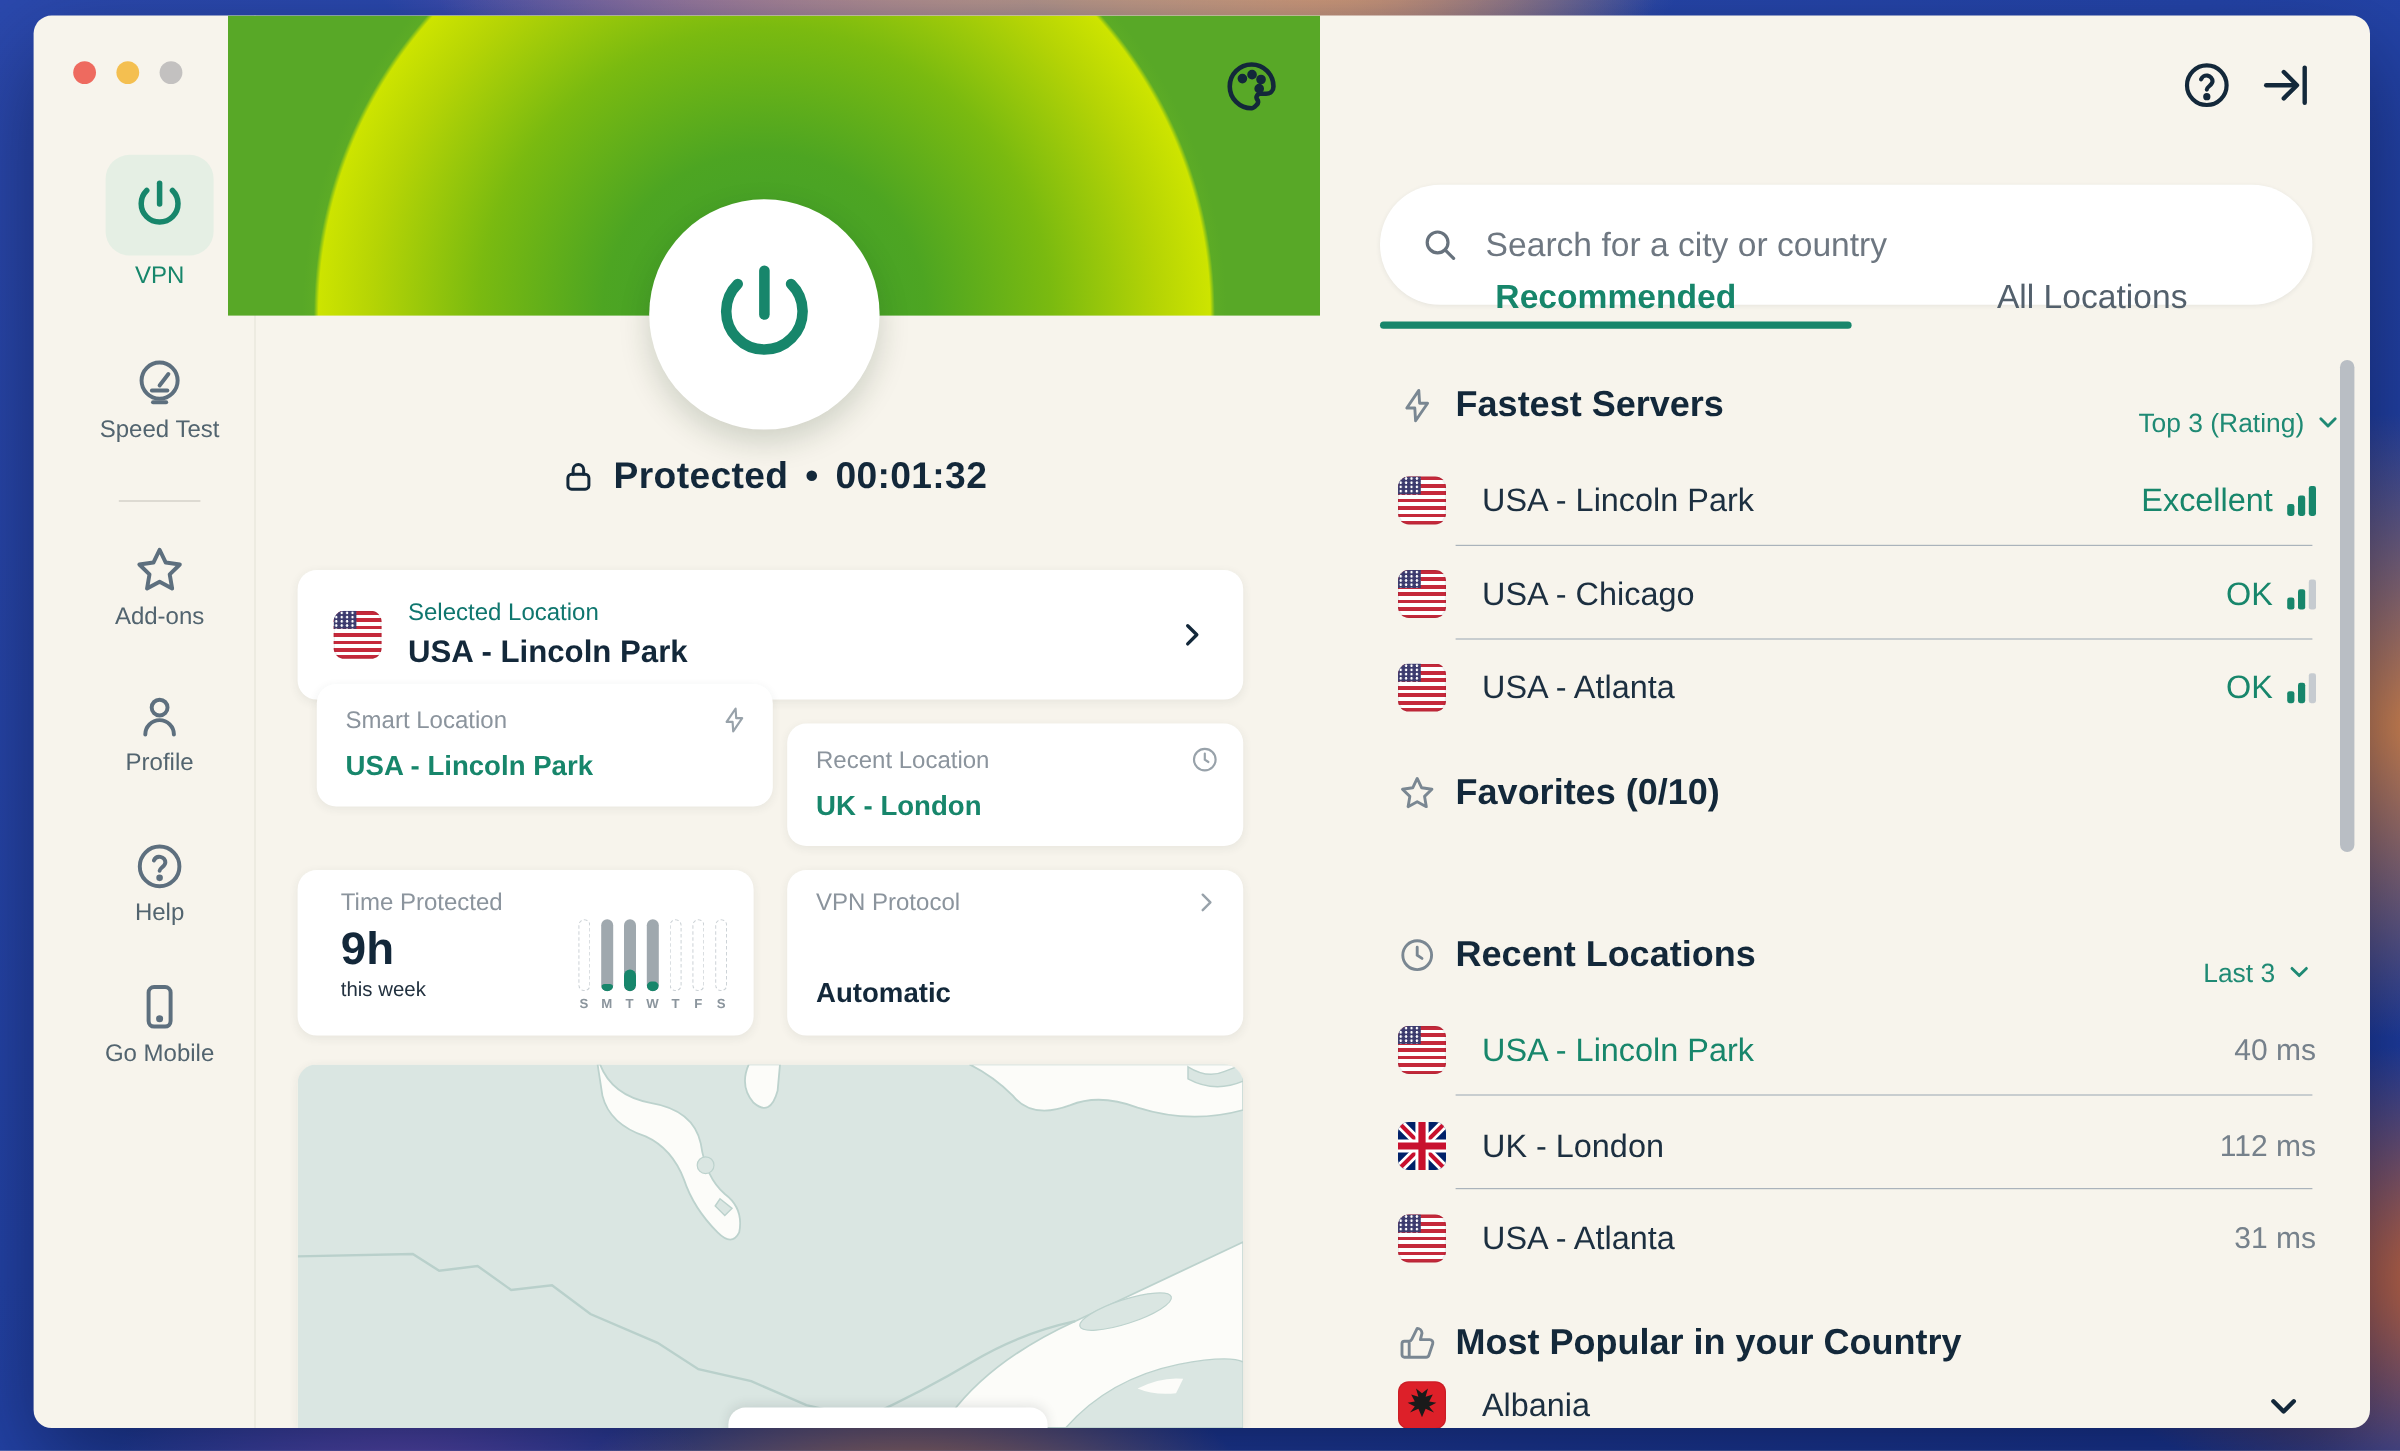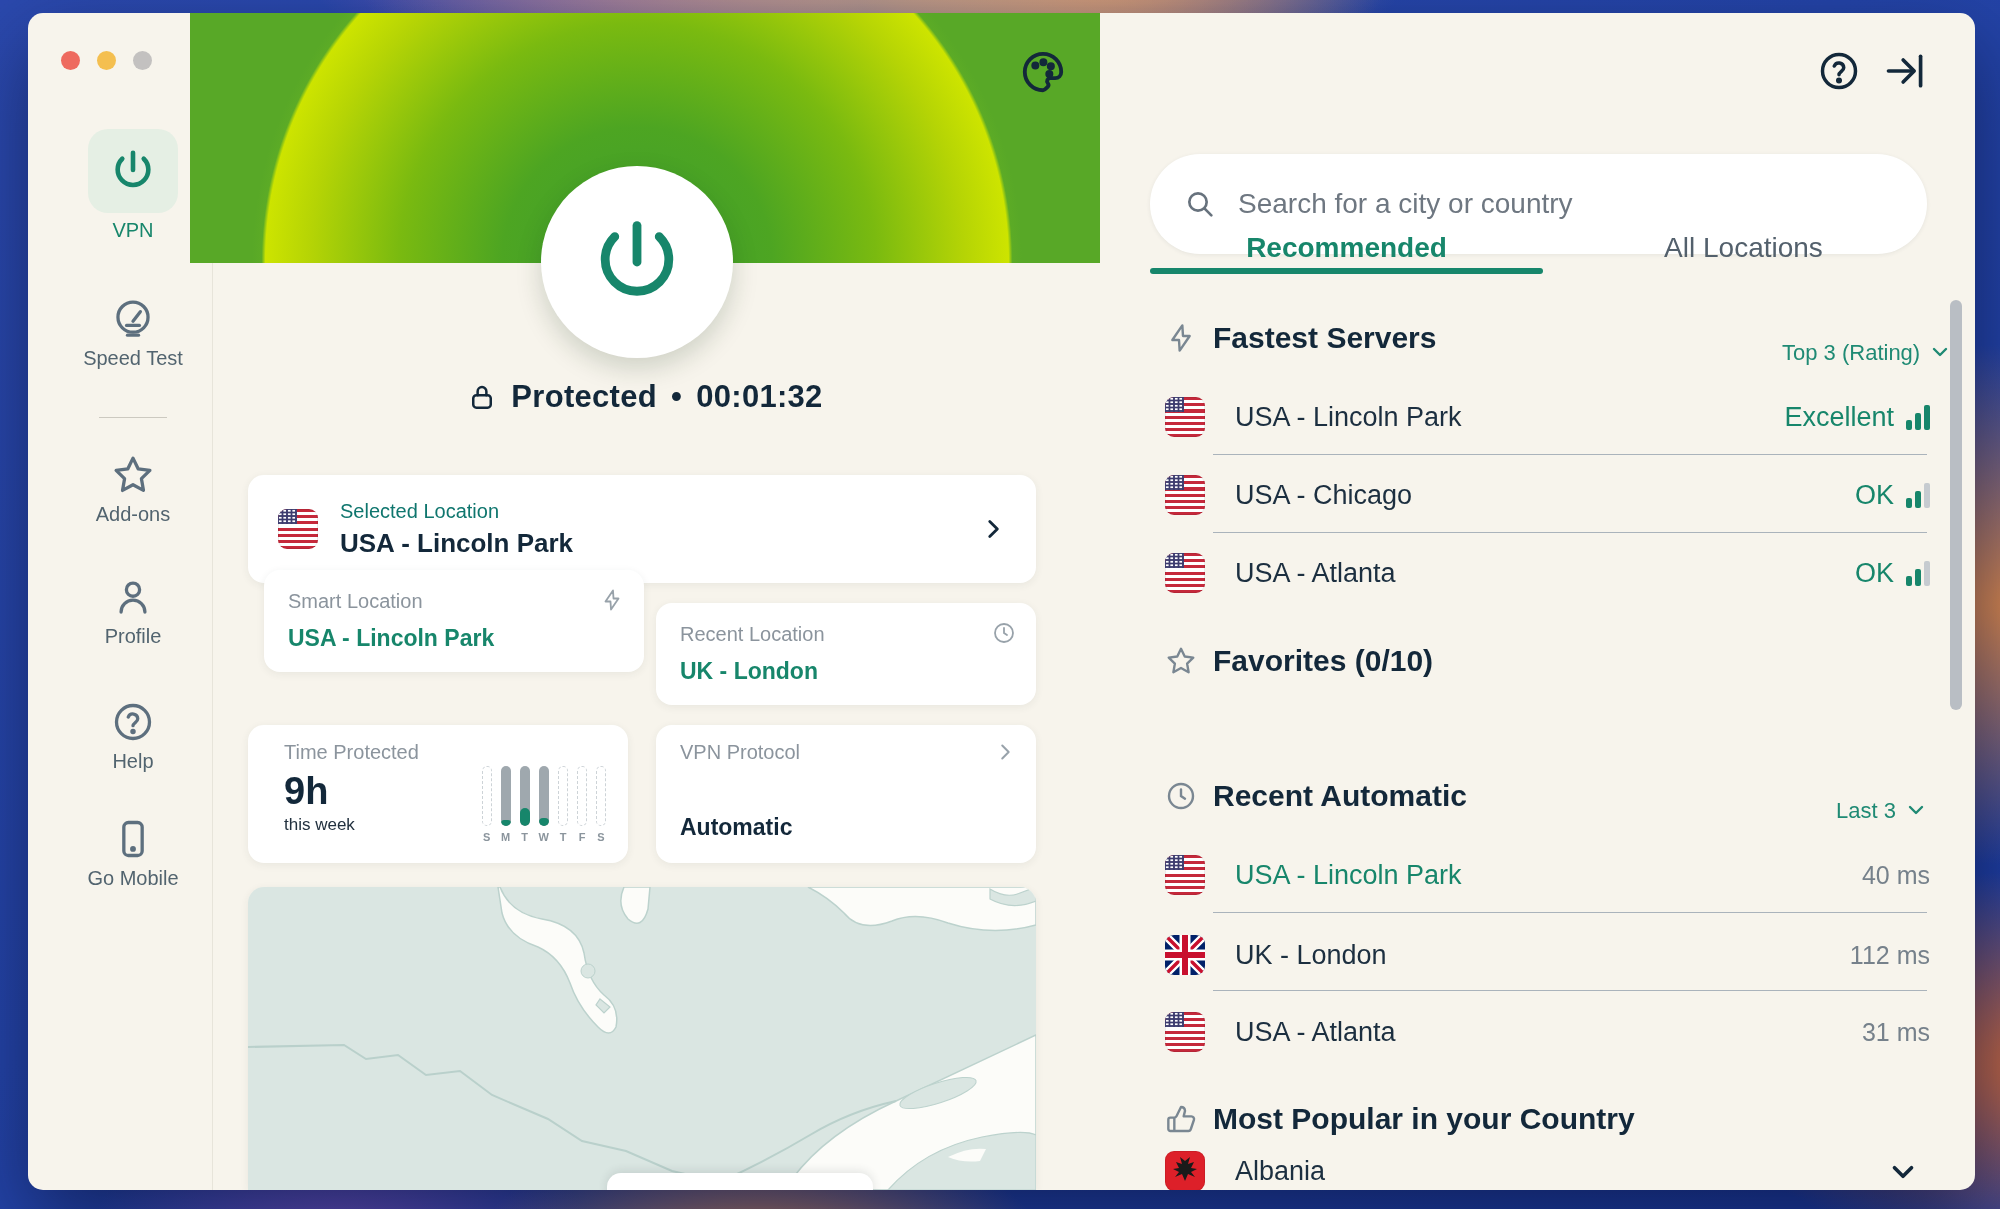--- a/index.html
+++ b/index.html
@@ -418,21 +418,21 @@
         <path d="M12 2.8 14.8 8.6 21.2 9.5 16.6 14 17.7 20.4 12 17.3 6.3 20.4 7.4 14 2.8 9.5 9.2 8.6 Z"></path>
       </svg>
     <span class="t">Favorites (0/10)</span>
   </div>
 
   <div class="sec-head" style="left:1137px; top:766px;">
     <svg viewBox="0 0 24 24" fill="none" stroke="currentColor" stroke-width="1.8" stroke-linecap="round">
         <circle cx="12" cy="12" r="9"></circle>
         <path d="M12 7v5l3 2"></path>
       </svg>
-    <span class="t">Recent Automatic</span>
+    <span class="t">Recent Locations</span>
   </div>
   <div class="filter" style="left:1808px; top:785px;">
     <span class="f">Last 3</span>
     <svg viewBox="0 0 24 24" fill="none" stroke="currentColor" stroke-width="2.4" stroke-linecap="round" stroke-linejoin="round">
         <path d="m6 9 6 6 6-6"></path>
       </svg>
   </div>
 
   <div class="srv-row" style="top:834px;">
     <span class="flag flag-us"></span>

